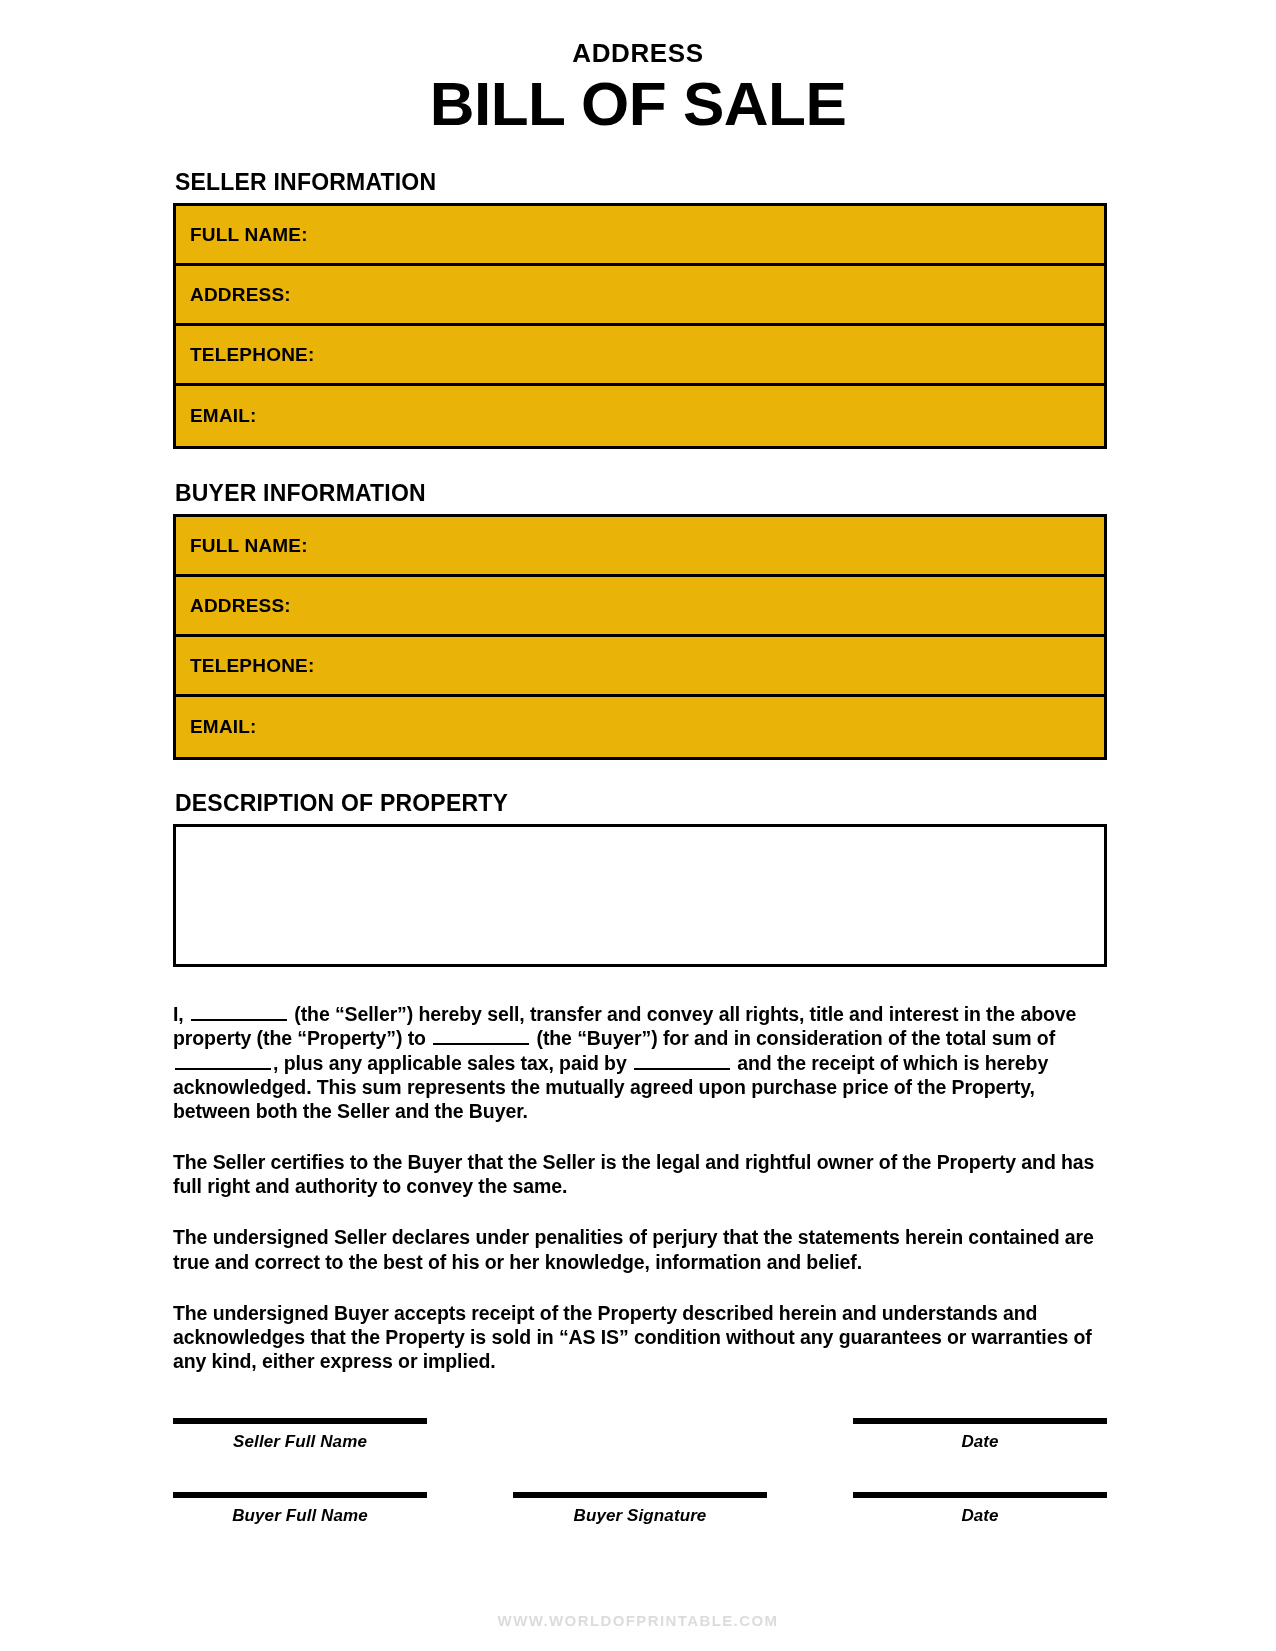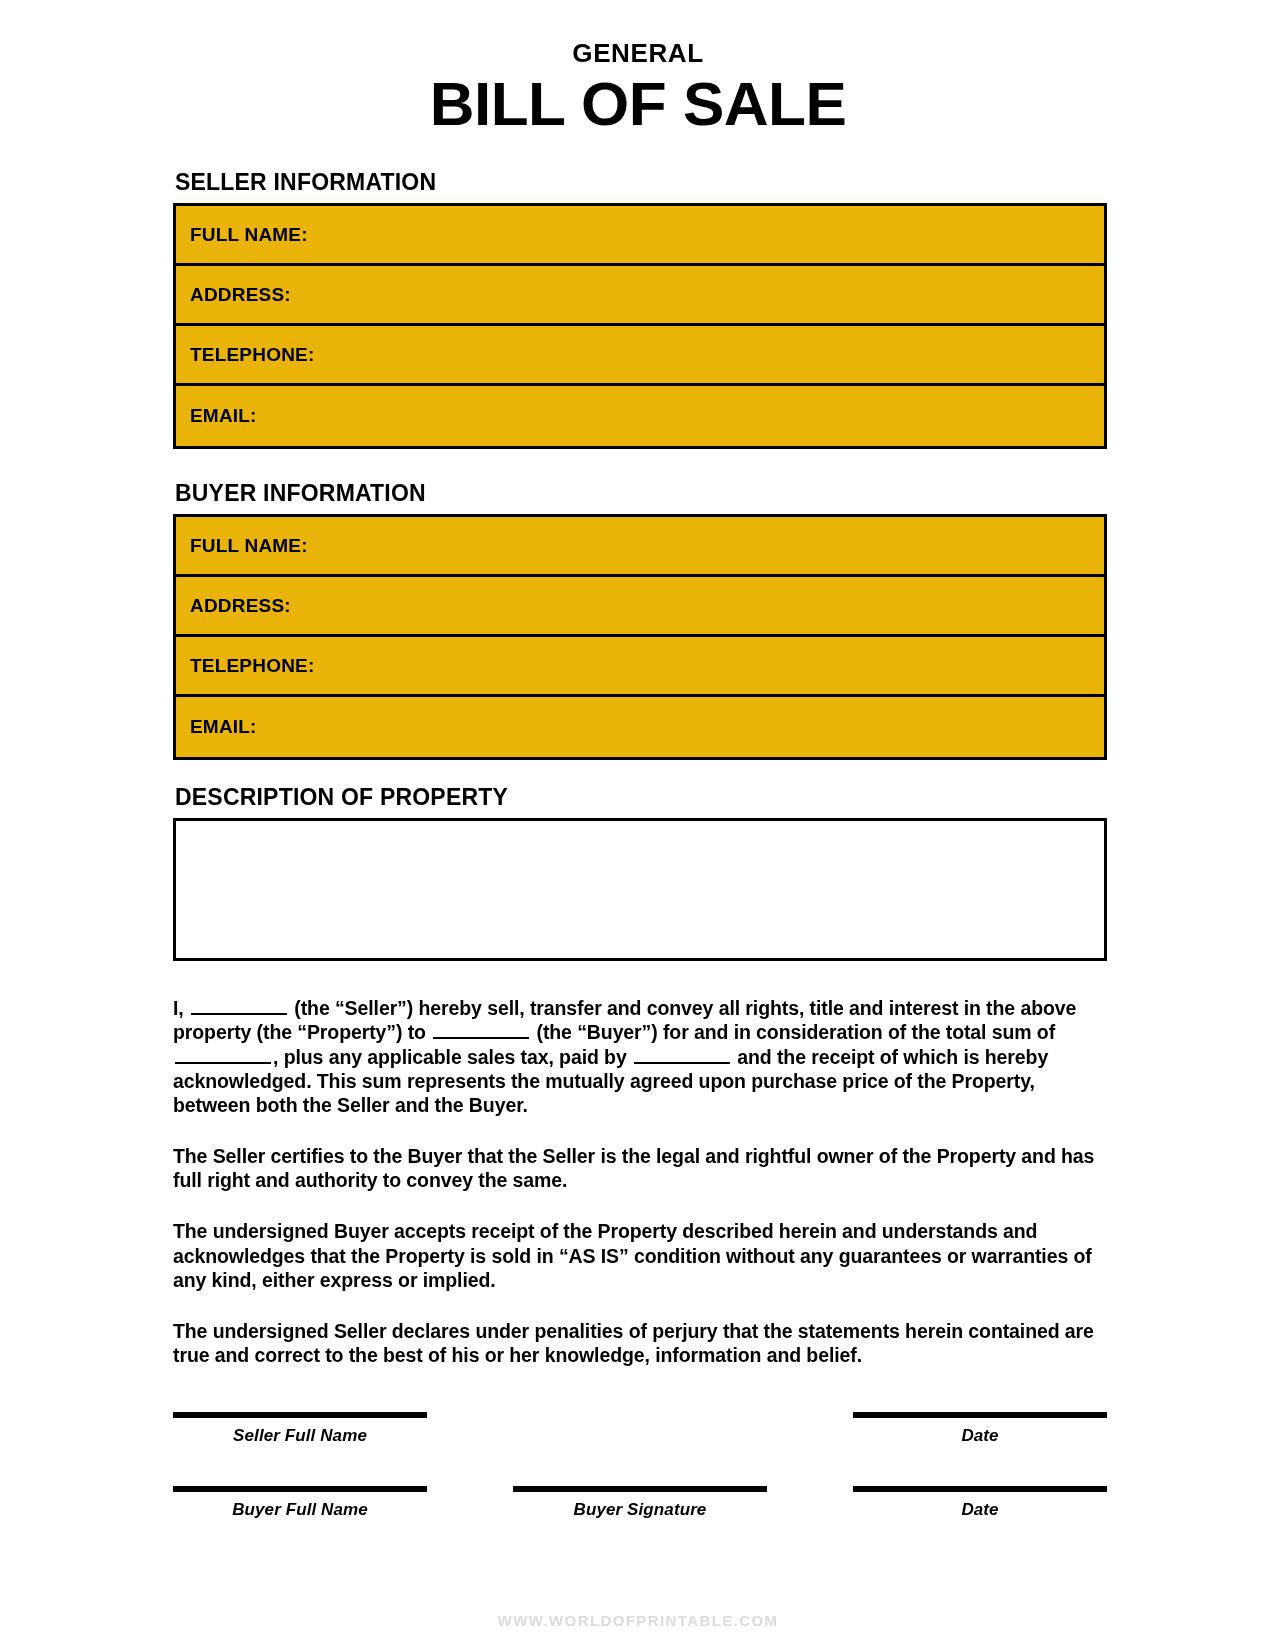--- a/index.html
+++ b/index.html
@@ -54,21 +54,21 @@
 
   
   .section-heading {
     font-size: 23px;
     font-weight: 700;
     letter-spacing: 0.2px;
     margin: 0 0 7px 2px;
   }
   .section-heading.seller { margin-top: 31px; }
   .section-heading.buyer  { margin-top: 31px; }
-  .section-heading.desc   { margin-top: 24px; }
+  .section-heading.desc   { margin-top: 30px; }
 
   
   .field-table {
     border: 3px solid #000;
     border-top-width: 3px;
     box-sizing: border-box;
   }
   .field-row {
     height: 60px;
     display: flex;
@@ -156,21 +156,21 @@
     letter-spacing: 1.4px;
     color: #dcdcdc;
   }
 </style>
 </head>
 <body>
 
 <div class="page">
 
   <div class="title-block">
-    <div class="title-sup">GENERAL</div>
+    <div class="title-sup">ADDRESS</div>
     <div class="title-main">BILL OF SALE</div>
   </div>
 
   <div class="content">
 
     <div class="section-heading seller">SELLER INFORMATION</div>
     <div class="field-table">
       <div class="field-row">
         <span class="field-label">FULL NAME:</span>
         <span class="field-value"></span>
@@ -211,23 +211,23 @@
 
     <div class="section-heading desc">DESCRIPTION OF PROPERTY</div>
     <div class="desc-box"></div>
 
     <div class="body-text">
 
       <p class="para"><span>I, </span><span class="blank"></span><span> (the “Seller”) hereby sell, transfer and convey all rights, title and interest in the above property (the “Property”) to </span><span class="blank"></span><span> (the “Buyer”) for and in consideration of the total sum of </span><span class="blank"></span><span>, plus any applicable sales tax, paid by </span><span class="blank"></span><span> and the receipt of which is hereby acknowledged. This sum represents the mutually agreed upon purchase price of the Property, between both the Seller and the Buyer.</span></p>
 
       <p class="para">The Seller certifies to the Buyer that the Seller is the legal and rightful owner of the Property and has full right and authority to convey the same.</p>
 
+      <p class="para">The undersigned Seller declares under penalities of perjury that the statements herein contained are true and correct to the best of his or her knowledge, information and belief.</p>
+
       <p class="para">The undersigned Buyer accepts receipt of the Property described herein and understands and acknowledges that the Property is sold in “AS IS” condition without any guarantees or warranties of any kind, either express or implied.</p>
-
-      <p class="para">The undersigned Seller declares under penalities of perjury that the statements herein contained are true and correct to the best of his or her knowledge, information and belief.</p>
     </div>
 
     <div class="sig-section">
 
       <div class="sig-row">
         <div class="sig-cell">
           <div class="sig-line"></div>
           <div class="sig-caption">Seller Full Name</div>
         </div>
         <div class="sig-cell">

